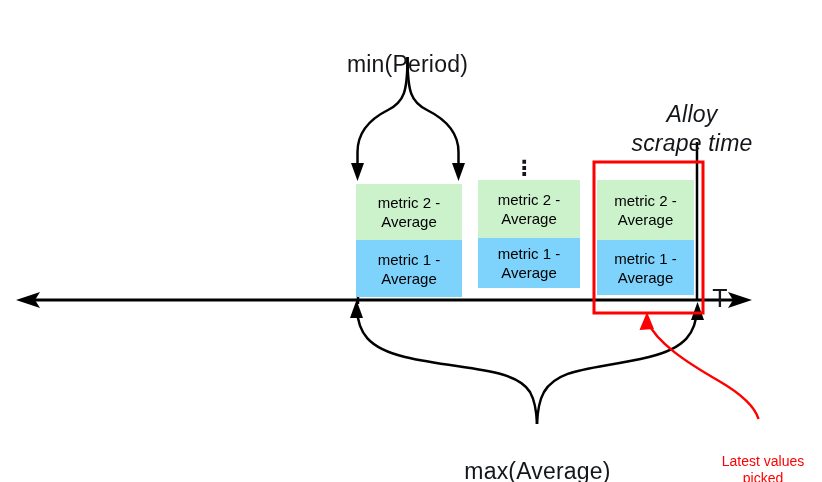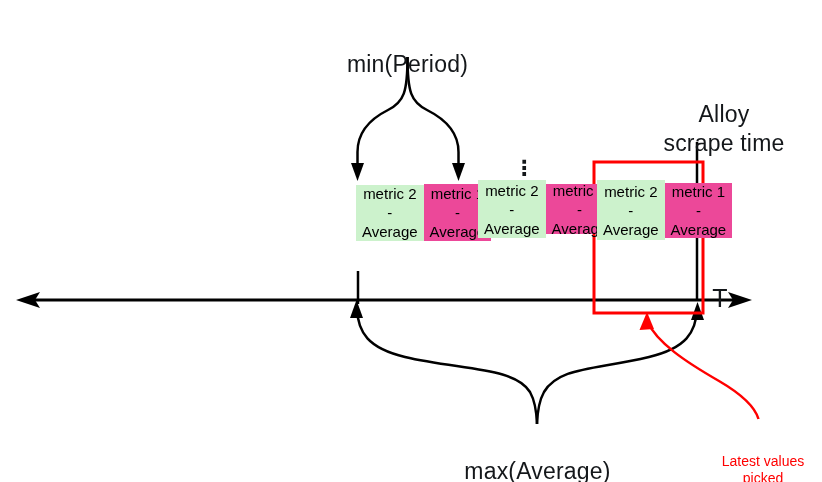--- a/index.html
+++ b/index.html
@@ -3,30 +3,30 @@
 <meta charset="utf-8">
 <style>
   html,body{margin:0;padding:0;background:#ffffff;}
   body{width:822px;height:482px;position:relative;overflow:hidden;
        font-family:"Liberation Sans","DejaVu Sans",sans-serif;color:#14171a;}
   .abs{position:absolute;margin-top:24px;}
   .label-big{font-size:23px;font-weight:500;letter-spacing:0.2px;text-align:center;
              white-space:pre-line;line-height:29px;color:#14171a;}
   #min-period{left:330px;top:26px;width:155px;}
   #max-period{left:455px;top:433px;width:165px;}
-  #alloy-label{left:632px;top:76px;width:184px;}
+  #alloy-label{left:600px;top:76px;width:184px;font-style:italic;}
   #t-label{left:703px;top:260px;width:34px;font-size:25px;font-weight:500;text-align:center;color:#14171a;}
   #ellipsis{left:513px;top:132px;width:22px;font-size:21px;font-weight:bold;text-align:center;color:#14171a;}
   #latest-label{left:695px;top:429px;width:136px;font-size:14px;line-height:17px;
                 text-align:center;color:#ff0000;white-space:pre-line;}
-  .metric-group{position:absolute;display:flex;align-items:center;}
+  .metric-group{position:absolute;display:flex;flex-direction:column;}
   .metric-seg{display:flex;align-items:center;justify-content:center;text-align:center;
               font-size:15px;line-height:19px;color:#000;padding:0 6px;box-sizing:border-box;}
   .metric-seg.green{background:#ccf2cc;}
-  .metric-seg.pink{background:#ec4899;}
+  .metric-seg.pink{background:#7dd3fc;}
   #group-1{left:356px;top:184px;width:106px;}
   #group-1 .green{height:56px;}
   #group-1 .pink{height:57px;}
   #group-2{left:478px;top:180px;width:102px;}
   #group-2 .green{height:58px;}
   #group-2 .pink{height:50px;}
   #group-3{left:597px;top:180px;width:97px;}
   #group-3 .green{height:60px;}
   #group-3 .pink{height:55px;}
   #overlay-svg{position:absolute;left:0;top:0;pointer-events:none;}

